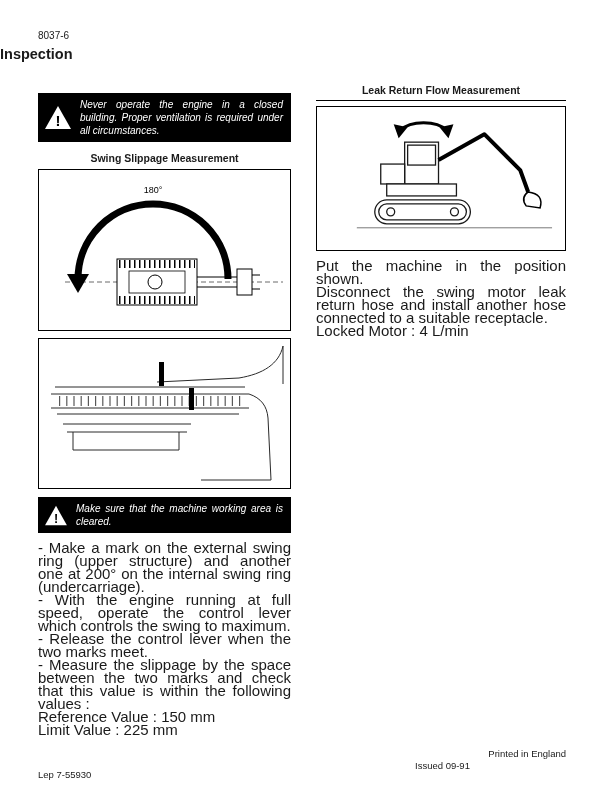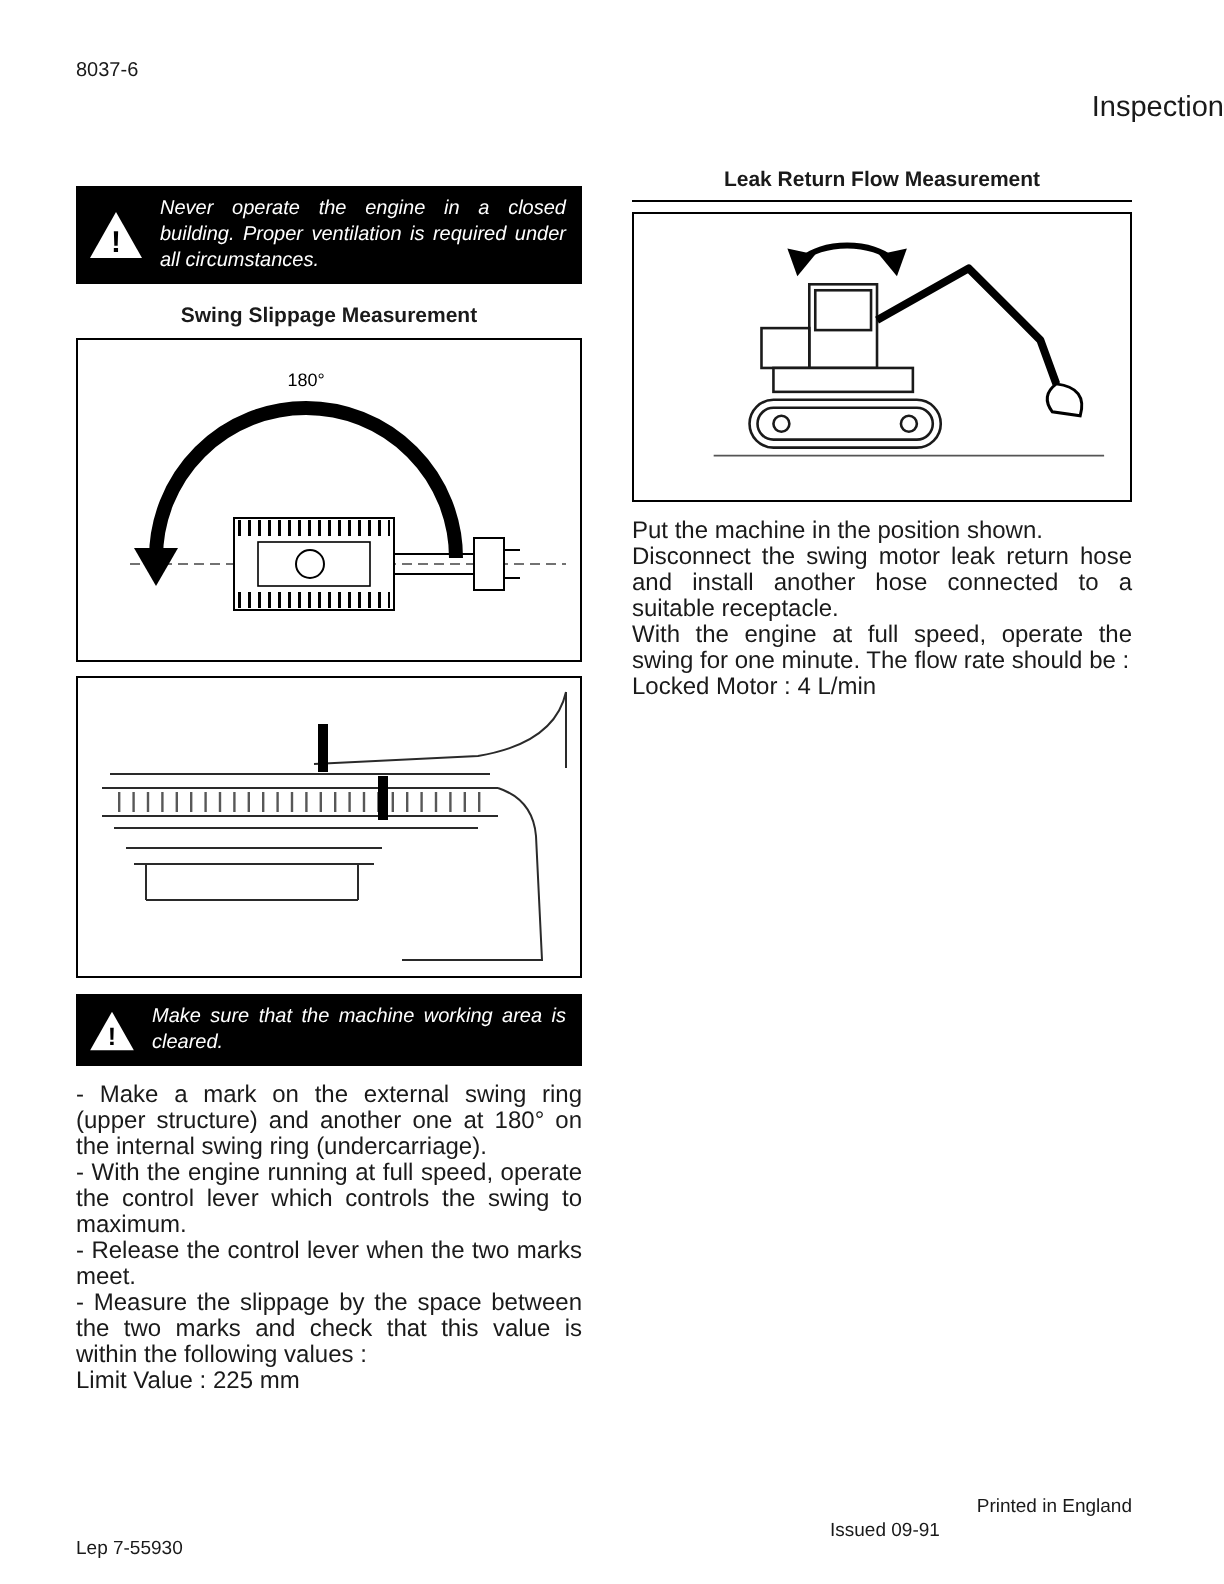--- a/index.html
+++ b/index.html
@@ -2,40 +2,40 @@
 <html><head>
 <meta charset="utf-8">
 <style>
   html,body{margin:0;padding:0;}
   body{
     width:612px;height:792px;background:#ffffff;
     font-family:"Liberation Sans","DejaVu Sans",sans-serif;color:#1a1a1a;
   }
   .page{position:relative;width:612px;height:787px;background:#fff;overflow:hidden;border-radius:14px;}
   .hdr-left{position:absolute;left:38px;top:30px;font-size:10px;}
-  .page-title{position:absolute;left:0;right:0;top:46px;text-align:right;
-    font-size:14.5px;font-weight:normal;margin:0;}
+  .page-title{position:absolute;left:0;right:0;top:46px;text-align:left;
+    font-size:14.5px;font-weight:bold;margin:0;}
   .col{position:absolute;}
   .col-left{left:38px;top:93px;width:253px;}
   .col-right{left:316px;top:84px;width:250px;}
   .warnbox{background:#000;color:#fff;display:flex;align-items:center;
     padding:5px 8px 5px 6px;gap:8px;}
   .warnbox .wtext{font-style:italic;font-size:10px;line-height:13px;
     text-align:justify;flex:1;}
   .warn-icon{flex:0 0 auto;display:flex;}
   .sec-head{font-weight:bold;font-size:10.5px;text-align:center;margin:0;}
   .left-head{margin:10px 0 5px;}
   .right-head{border-bottom:1.5px solid #000;padding-bottom:4px;}
   .figbox{border:1px solid #000;background:#fff;text-align:center;}
   .figbox svg{display:block;width:100%;height:100%;}
   #fig1{height:160px;}
   #fig2{height:149px;margin-top:7px;}
   #fig3{height:143px;margin-top:5px;}
   .warn2{margin-top:8px;}
-  .bodytext{margin-top:8px;font-size:12px;line-height:13px;}
+  .bodytext{margin-top:8px;font-size:15px;line-height:13px;}
   .bodytext p{margin:0;text-align:justify;}
   svg text{font-family:"Liberation Sans","DejaVu Sans",sans-serif;}
   .footer{position:absolute;left:0;top:748px;width:612px;font-size:9.5px;}
   .f-left{position:absolute;left:38px;top:0;margin-top:21px;}
   .f-center{position:absolute;left:415px;top:12px;}
   .f-right{position:absolute;right:46px;top:0;}
 </style>
 </head>
 <body>
 
@@ -105,24 +105,25 @@
       <span class="warn-icon">
         <svg width="24" height="21" viewBox="0 0 28 25">
           <polygon points="14,1 27,24 1,24" fill="#ffffff"></polygon>
           <text x="14" y="21" text-anchor="middle" font-size="15" font-weight="bold" fill="#000">!</text>
         </svg>
       </span>
       <span class="wtext">Make sure that the machine working area is cleared.</span>
     </div>
 
     <div class="bodytext">
-      <p>- Make a mark on the external swing ring (upper structure) and another one at 180° on the internal swing ring (undercarriage).</p>
+      <p>- Make a mark on the external swing ring (upper structure) and another one at 200° on the internal swing ring (undercarriage).</p>
       <p>- With the engine running at full speed, operate the control lever which controls the swing to maximum.</p>
       <p>- Release the control lever when the two marks meet.</p>
       <p>- Measure the slippage by the space between the two marks and check that this value is within the following values :</p>
+      <p>Reference Value : 150 mm</p>
       <p>Limit Value : 225 mm</p>
     </div>
   </div>
 
   <div class="col col-right">
 
     <div class="sec-head right-head">Leak Return Flow Measurement</div>
 
     <div class="figbox" id="fig3">
       <svg viewBox="0 0 249 141">
@@ -145,21 +146,20 @@
           <path d="M 122 52 L 168 26 L 204 62 L 212 84" fill="none" stroke="#000" stroke-width="4" stroke-linejoin="round"></path>
           <path d="M 212 84 Q 228 86 224 100 L 210 98 Q 204 90 212 84 Z" fill="#fff" stroke="#000" stroke-width="1.5"></path>
         </g>
         <line x1="40" y1="120" x2="236" y2="120" stroke="#555" stroke-width="0.8"></line>
       </svg>
     </div>
 
     <div class="bodytext">
       <p>Put the machine in the position shown.</p>
       <p>Disconnect the swing motor leak return hose and install another hose connected to a suitable receptacle.</p>
-      <p>With the engine at full speed, operate the swing for one minute. The flow rate should be :</p>
       <p>Locked Motor : 4 L/min</p>
     </div>
   </div>
 
   <div class="footer">
     <span class="f-left">Lep 7-55930</span>
     <span class="f-center">Issued 09-91</span>
     <span class="f-right">Printed in England</span>
   </div>
 

